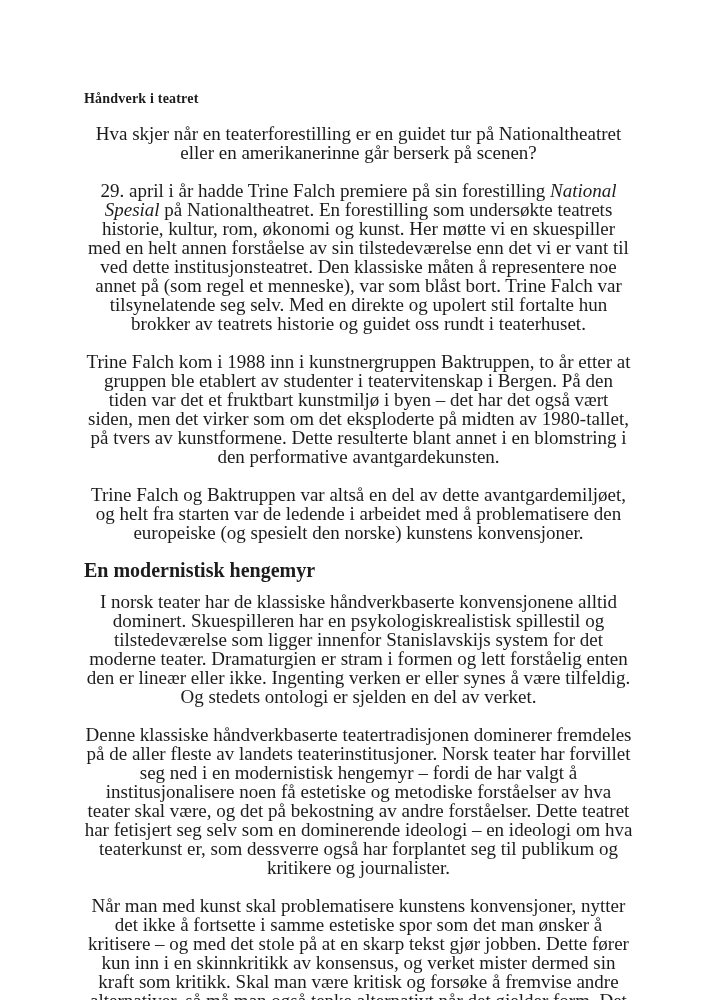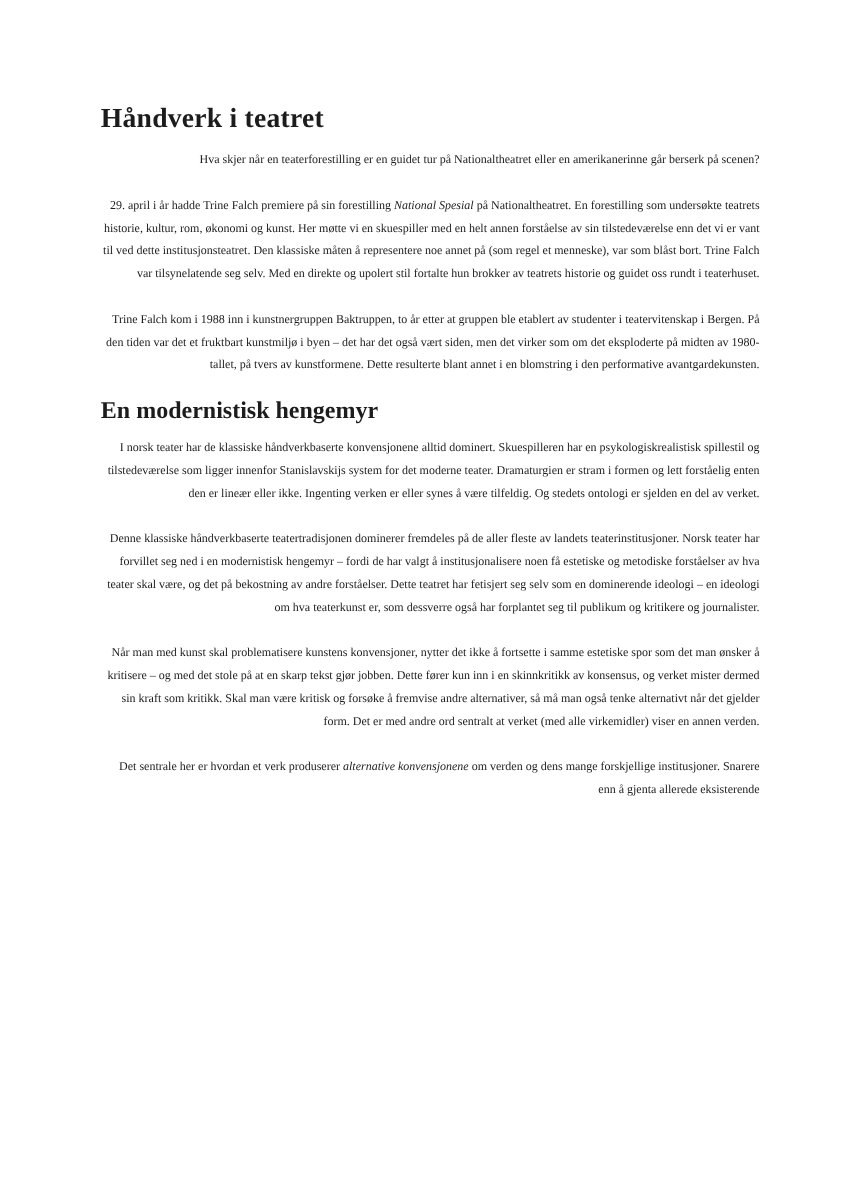--- a/index.html
+++ b/index.html
@@ -15,31 +15,31 @@
     color: #1c1c1c;
   }
   .page {
     box-sizing: border-box;
     width: 707px;
     height: 1000px;
     background: #ffffff;
     padding: 86px 74px 40px 84px;
   }
   .doc-title {
-    font-size: 23px;
+    font-size: 14px;
     line-height: 26px;
     font-weight: bold;
     margin: 0 0 12px 0;
     letter-spacing: 0.2px;
   }
   .doc-body p {
-    font-size: 10px;
+    font-size: 19px;
     line-height: 19px;
     margin: 0 0 19px 0;
-    text-align: right;
+    text-align: center;
   }
   .section-heading {
     font-size: 20px;
     line-height: 19px;
     font-weight: bold;
     margin: 0;
   }
   .doc-body p.after-heading {
     margin-top: 12px;
   }
@@ -52,20 +52,21 @@
   <h1 class="doc-title">Håndverk i teatret</h1>
 
   <div class="doc-body">
     <p>Hva skjer når en teaterforestilling er en guidet tur på Nationaltheatret eller en amerikanerinne går berserk på scenen?</p>
 
 
     <p><span>29. april i år hadde Trine Falch premiere på sin forestilling </span><em>National Spesial</em><span> på Nationaltheatret. En forestilling som undersøkte teatrets historie, kultur, rom, økonomi og kunst. Her møtte vi en skuespiller med en helt annen forståelse av sin tilstedeværelse enn det vi er vant til ved dette institusjonsteatret. Den klassiske måten å representere noe annet på (som regel et menneske), var som blåst bort. Trine Falch var tilsynelatende seg selv. Med en direkte og upolert stil fortalte hun brokker av teatrets historie og guidet oss rundt i teaterhuset.</span></p>
 
     <p>Trine Falch kom i 1988 inn i kunstnergruppen Baktruppen, to år etter at gruppen ble etablert av studenter i teatervitenskap i Bergen. På den tiden var det et fruktbart kunstmiljø i byen – det har det også vært siden, men det virker som om det eksploderte på midten av 1980-tallet, på tvers av kunstformene. Dette resulterte blant annet i en blomstring i den performative avantgardekunsten.</p>
 
+    <p>Trine Falch og Baktruppen var altså en del av dette avantgardemiljøet, og helt fra starten var de ledende i arbeidet med å problematisere den europeiske (og spesielt den norske) kunstens konvensjoner.</p>
 
     <h2 class="section-heading">En modernistisk hengemyr</h2>
 
     <p class="after-heading">I norsk teater har de klassiske håndverkbaserte konvensjonene alltid dominert. Skuespilleren har en psykologiskrealistisk spillestil og tilstedeværelse som ligger innenfor Stanislavskijs system for det moderne teater. Dramaturgien er stram i formen og lett forståelig enten den er lineær eller ikke. Ingenting verken er eller synes å være tilfeldig. Og stedets ontologi er sjelden en del av verket.</p>
 
     <p>Denne klassiske håndverkbaserte teatertradisjonen dominerer fremdeles på de aller fleste av landets teaterinstitusjoner. Norsk teater har forvillet seg ned i en modernistisk hengemyr – fordi de har valgt å institusjonalisere noen få estetiske og metodiske forståelser av hva teater skal være, og det på bekostning av andre forståelser. Dette teatret har fetisjert seg selv som en dominerende ideologi – en ideologi om hva teaterkunst er, som dessverre også har forplantet seg til publikum og kritikere og journalister.</p>
 
     <p>Når man med kunst skal problematisere kunstens konvensjoner, nytter det ikke å fortsette i samme estetiske spor som det man ønsker å kritisere – og med det stole på at en skarp tekst gjør jobben. Dette fører kun inn i en skinnkritikk av konsensus, og verket mister dermed sin kraft som kritikk. Skal man være kritisk og forsøke å fremvise andre alternativer, så må man også tenke alternativt når det gjelder form. Det er med andre ord sentralt at verket (med alle virkemidler) viser en annen verden.</p>
 
     <p><span>Det sentrale her er hvordan et verk produserer </span><em>alternative konvensjonene</em><span> om verden og dens mange forskjellige institusjoner. Snarere enn å gjenta allerede eksisterende</span></p>

